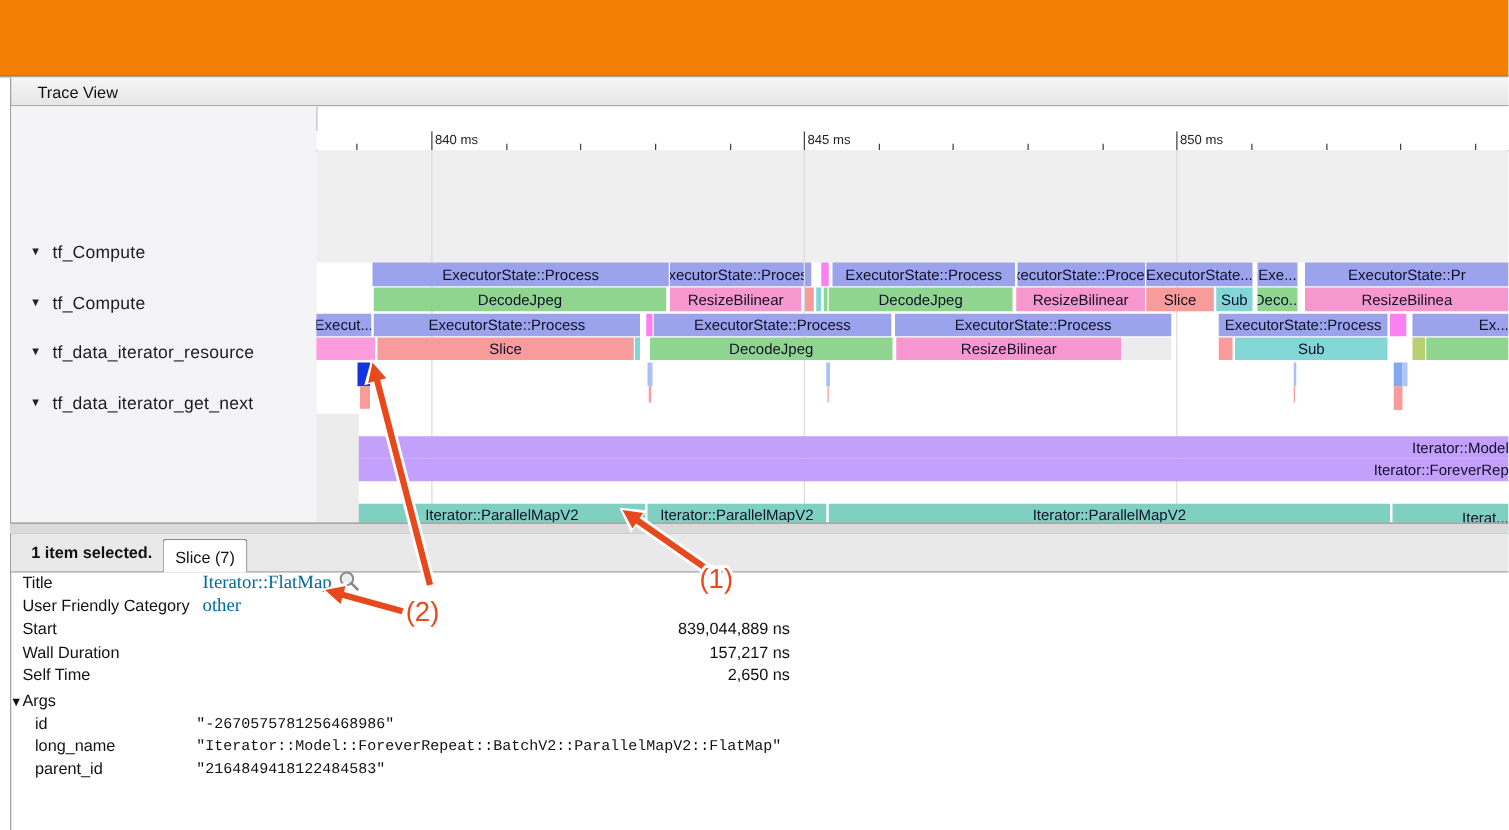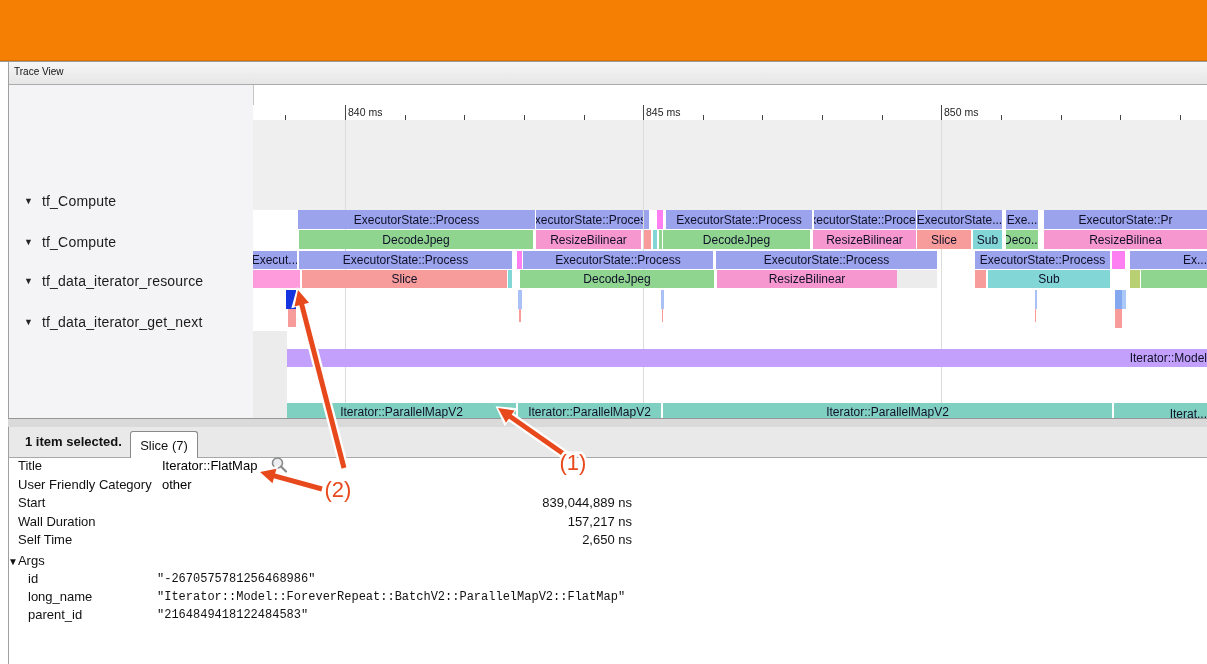--- a/index.html
+++ b/index.html
@@ -5,21 +5,21 @@
   html,body{margin:0;padding:0;background:#fff;}
   #page{position:relative;width:1207px;height:664px;overflow:hidden;
         font-family:"Liberation Sans",sans-serif;background:#fff;}
   .abs{position:absolute;}
   
   #banner{left:0;top:0;width:1207px;height:60px;border-bottom:1px solid #d97200;}
   #topline{left:0;top:61px;width:1207px;height:1px;background:#9a9a9a;}
   
   #tv-header{left:8px;top:62px;width:1199px;height:22px;
     background:linear-gradient(#f6f6f6,#e6e6e6);border-bottom:1px solid #ababab;}
-  #tv-title{left:14px;top:66px;font-size:10px;color:#111;}
+  #tv-title{left:30px;top:66px;font-size:13px;color:#111;}
   
   #left-border{left:8px;top:62px;width:1px;height:602px;background:#a0a0a0;}
   
   #sidebar{left:9px;top:85px;width:244px;height:333px;background:#f4f4f6;border-right:1px solid #c4c4c4;}
   .trackrow{position:absolute;left:0;width:244px;height:22px;display:flex;align-items:center;cursor:pointer;}
   .tri{font-size:9px;color:#222;margin-left:15px;margin-right:9px;}
   .trackrow .lbl{font-size:14px;color:#1b1b1b;letter-spacing:.2px;}
   
   #canvas{left:253px;top:85px;width:954px;height:333px;background:#fff;overflow:hidden;margin-top:20px;}
   #ruler{position:absolute;left:0;top:0;width:954px;height:15px;background:#fff;border-bottom:1px solid #000;}
@@ -34,21 +34,21 @@
   
   #splitter{left:8px;top:418px;width:1199px;height:8px;background:#dadada;
             border-top:1px solid #969696;border-bottom:1px solid #8f8f8f;}
   
   #an-head{left:9px;top:427px;width:1198px;height:30px;background:#e9e9e9;border-bottom:1px solid #a8a8a8;}
   #status{left:25px;top:434px;font-size:13px;font-weight:bold;color:#111;}
   #slice-tab{left:130px;top:431px;width:66px;height:26px;background:#fff;
      border:1px solid #8a8a8a;border-bottom:none;border-radius:3px 3px 0 0;
      font-size:13px;color:#111;display:flex;align-items:center;justify-content:center;cursor:pointer;}
   .dlabel{position:absolute;font-size:13px;color:#111;white-space:nowrap;}
-  .dvalue{position:absolute;font-size:13px;color:#000000;white-space:nowrap;}
+  .dvalue{position:absolute;font-size:15px;color:#0369a1;white-space:nowrap;font-family:Liberation Serif, serif;}
   .dnum{position:absolute;left:350px;width:282px;text-align:right;font-size:13px;color:#111;}
   .dmono{position:absolute;font-family:"Liberation Mono","DejaVu Sans Mono",monospace;
          font-size:12px;color:#111;white-space:pre;}
   #ann{left:0;top:0;width:1207px;height:664px;pointer-events:none;z-index:60;}
   .ann-label{font-family:"Liberation Sans",sans-serif;font-size:22px;
              paint-order:stroke;stroke:#ffffff;stroke-width:5px;}
 </style>
 </head>
 <body>
 
@@ -148,20 +148,21 @@
       <div class="bar" style="left: 408px; top: 185px; width: 3px; height: 19px; background: rgb(169, 193, 244);"></div>
       <div class="bar" style="left: 782px; top: 185px; width: 2px; height: 19px; background: rgb(169, 193, 244);"></div>
       <div class="bar" style="left: 862px; top: 185px; width: 7px; height: 19px; background: rgb(132, 168, 240);"></div>
       <div class="bar" style="left: 869px; top: 185px; width: 4px; height: 19px; background: rgb(170, 200, 248);"></div>
       <div class="bar" style="left: 35px; top: 204px; width: 8px; height: 18px; background: rgb(248, 155, 155);"></div>
       <div class="bar" style="left: 266px; top: 204px; width: 2px; height: 13px; background: rgb(248, 155, 155);"></div>
       <div class="bar" style="left: 409px; top: 204px; width: 1px; height: 13px; background: rgb(248, 155, 155);"></div>
       <div class="bar" style="left: 782px; top: 204px; width: 1px; height: 13px; background: rgb(248, 155, 155);"></div>
       <div class="bar" style="left: 862px; top: 204px; width: 7px; height: 19px; background: rgb(248, 155, 155);"></div>
       <div class="bar ar" style="left: 34px; top: 244px; width: 920px; height: 18px; background: rgb(195, 160, 251); padding-right: 6px;">Iterator::Model</div>
+      <div class="bar ar" style="left: 34px; top: 262px; width: 920px; height: 18px; background: rgb(195, 160, 251);">Iterator::ForeverRep</div>
       <div class="bar" style="left: 34px; top: 298px; width: 229px; height: 18px; background: rgb(128, 208, 194);">Iterator::ParallelMapV2</div>
       <div class="bar" style="left: 265px; top: 298px; width: 143px; height: 18px; background: rgb(128, 208, 194);">Iterator::ParallelMapV2</div>
       <div class="bar" style="left: 410px; top: 298px; width: 449px; height: 18px; background: rgb(128, 208, 194);">Iterator::ParallelMapV2</div>
       <div class="bar ar" style="left: 861px; top: 298px; width: 93px; height: 22px; background: rgb(128, 208, 194);">Iterat...</div>
     </div>
 
   <div id="splitter" class="abs"></div>
 
   <div id="an-head" class="abs"></div>
   <div id="status" class="abs">1 item selected.</div>

